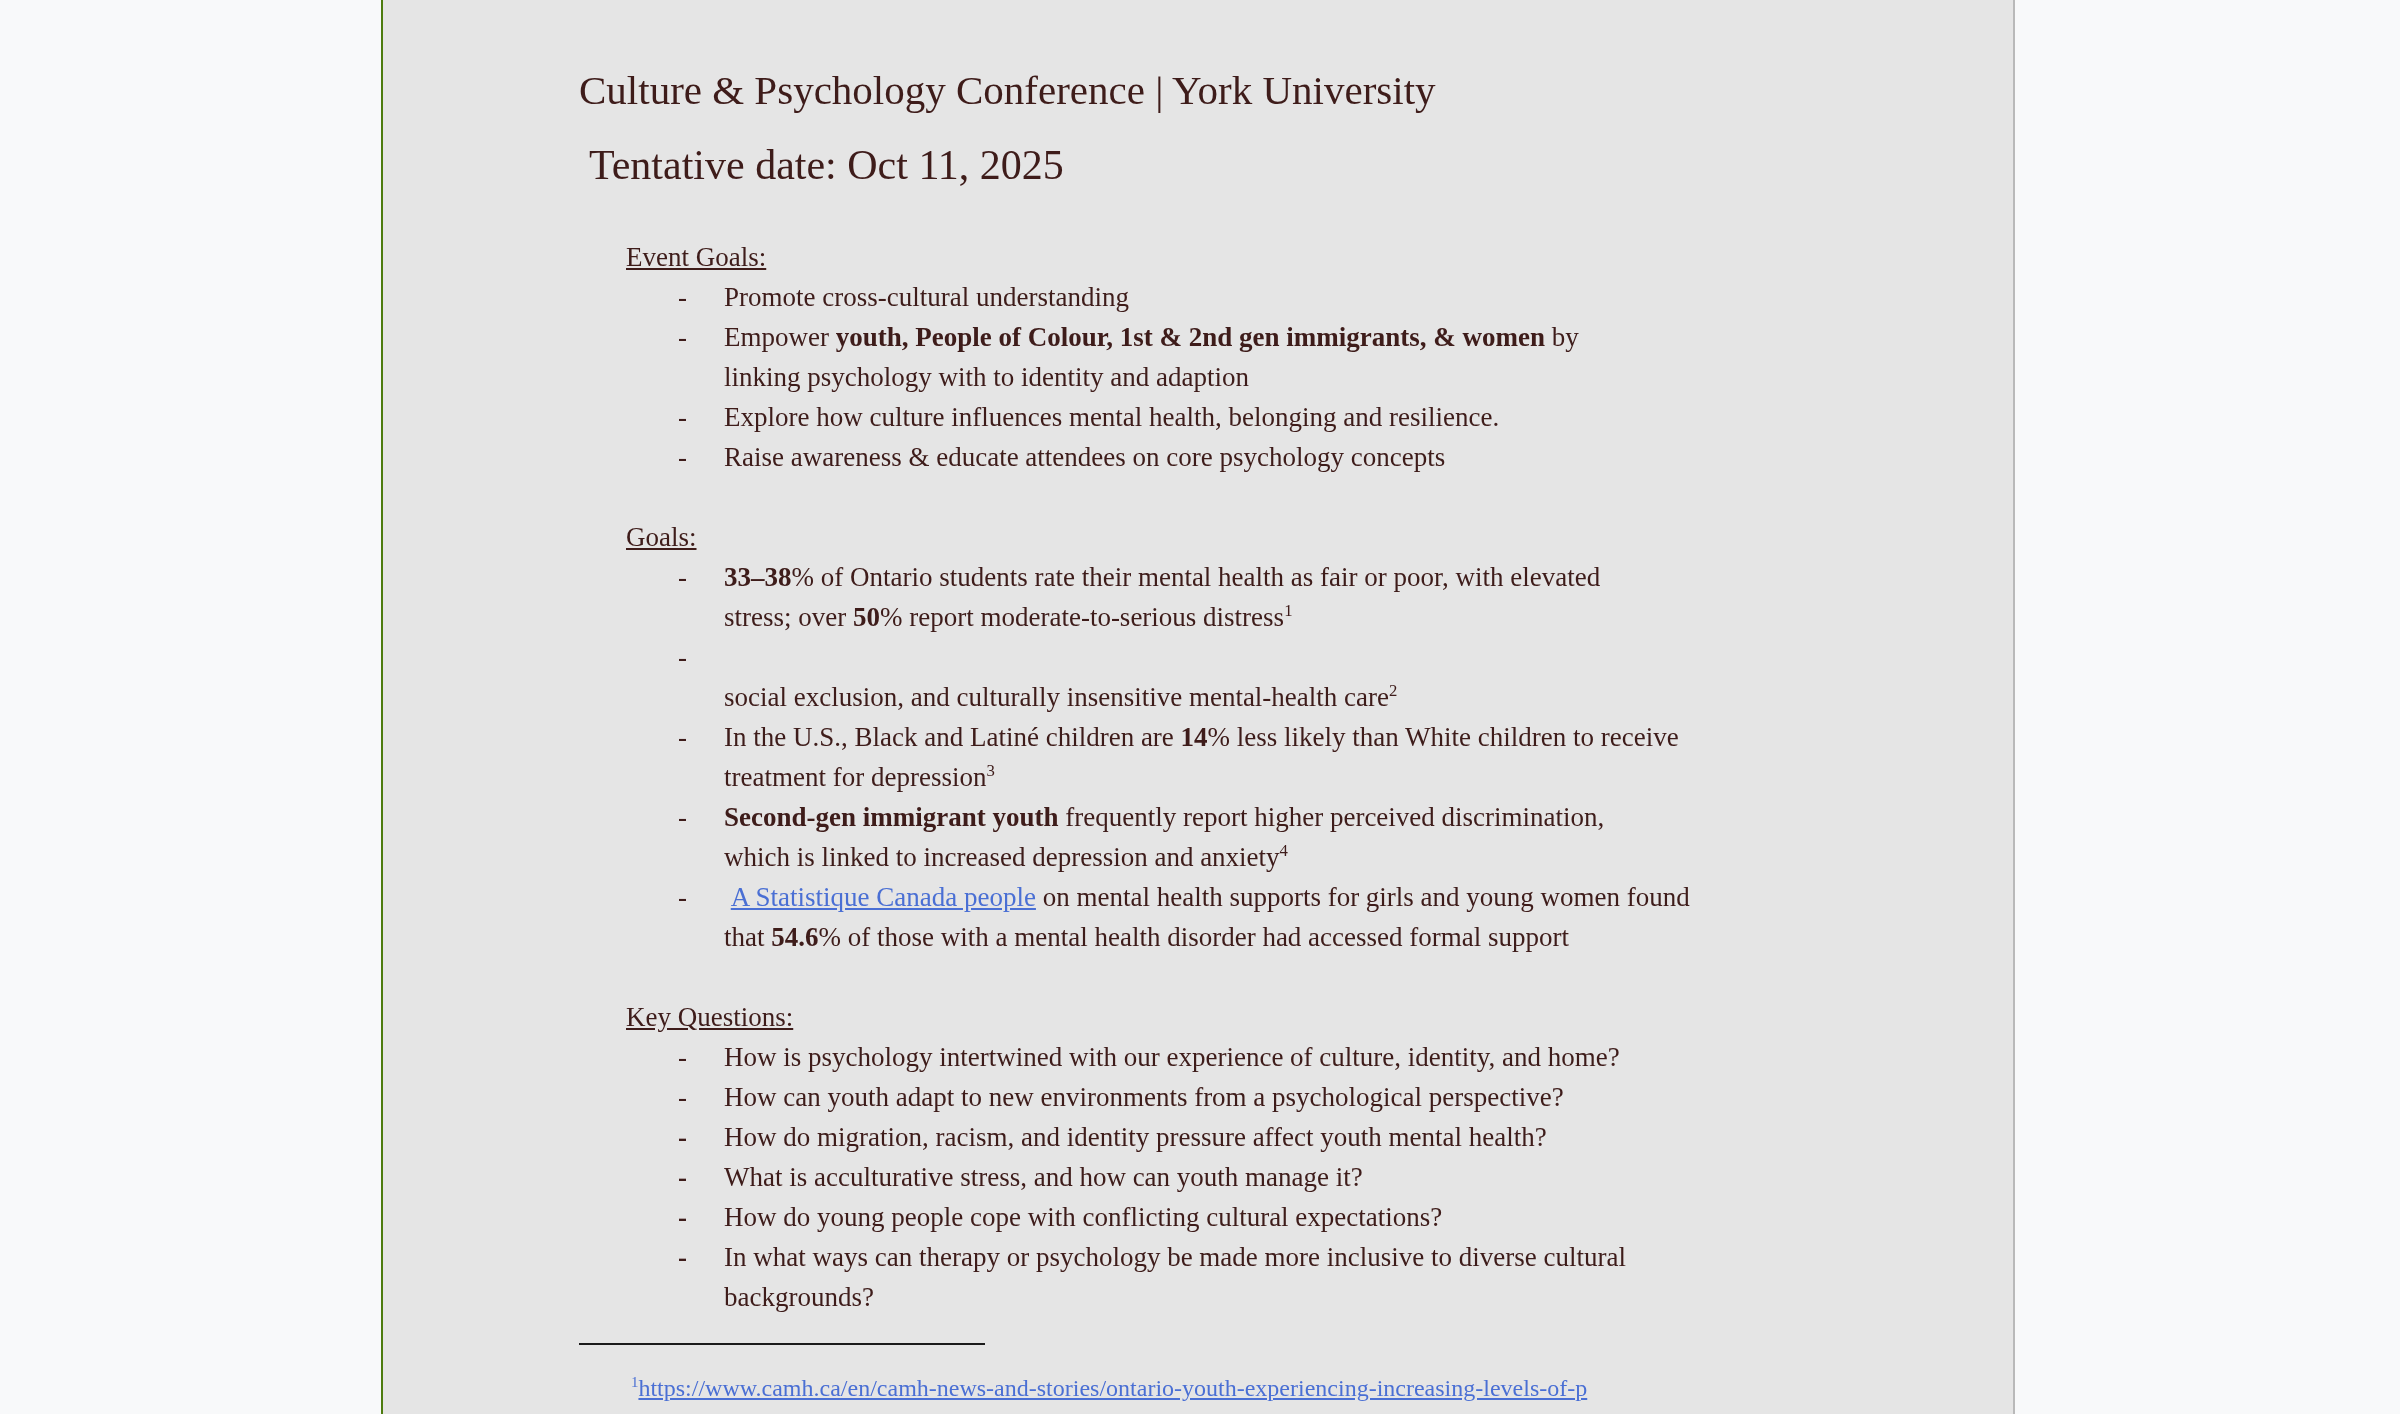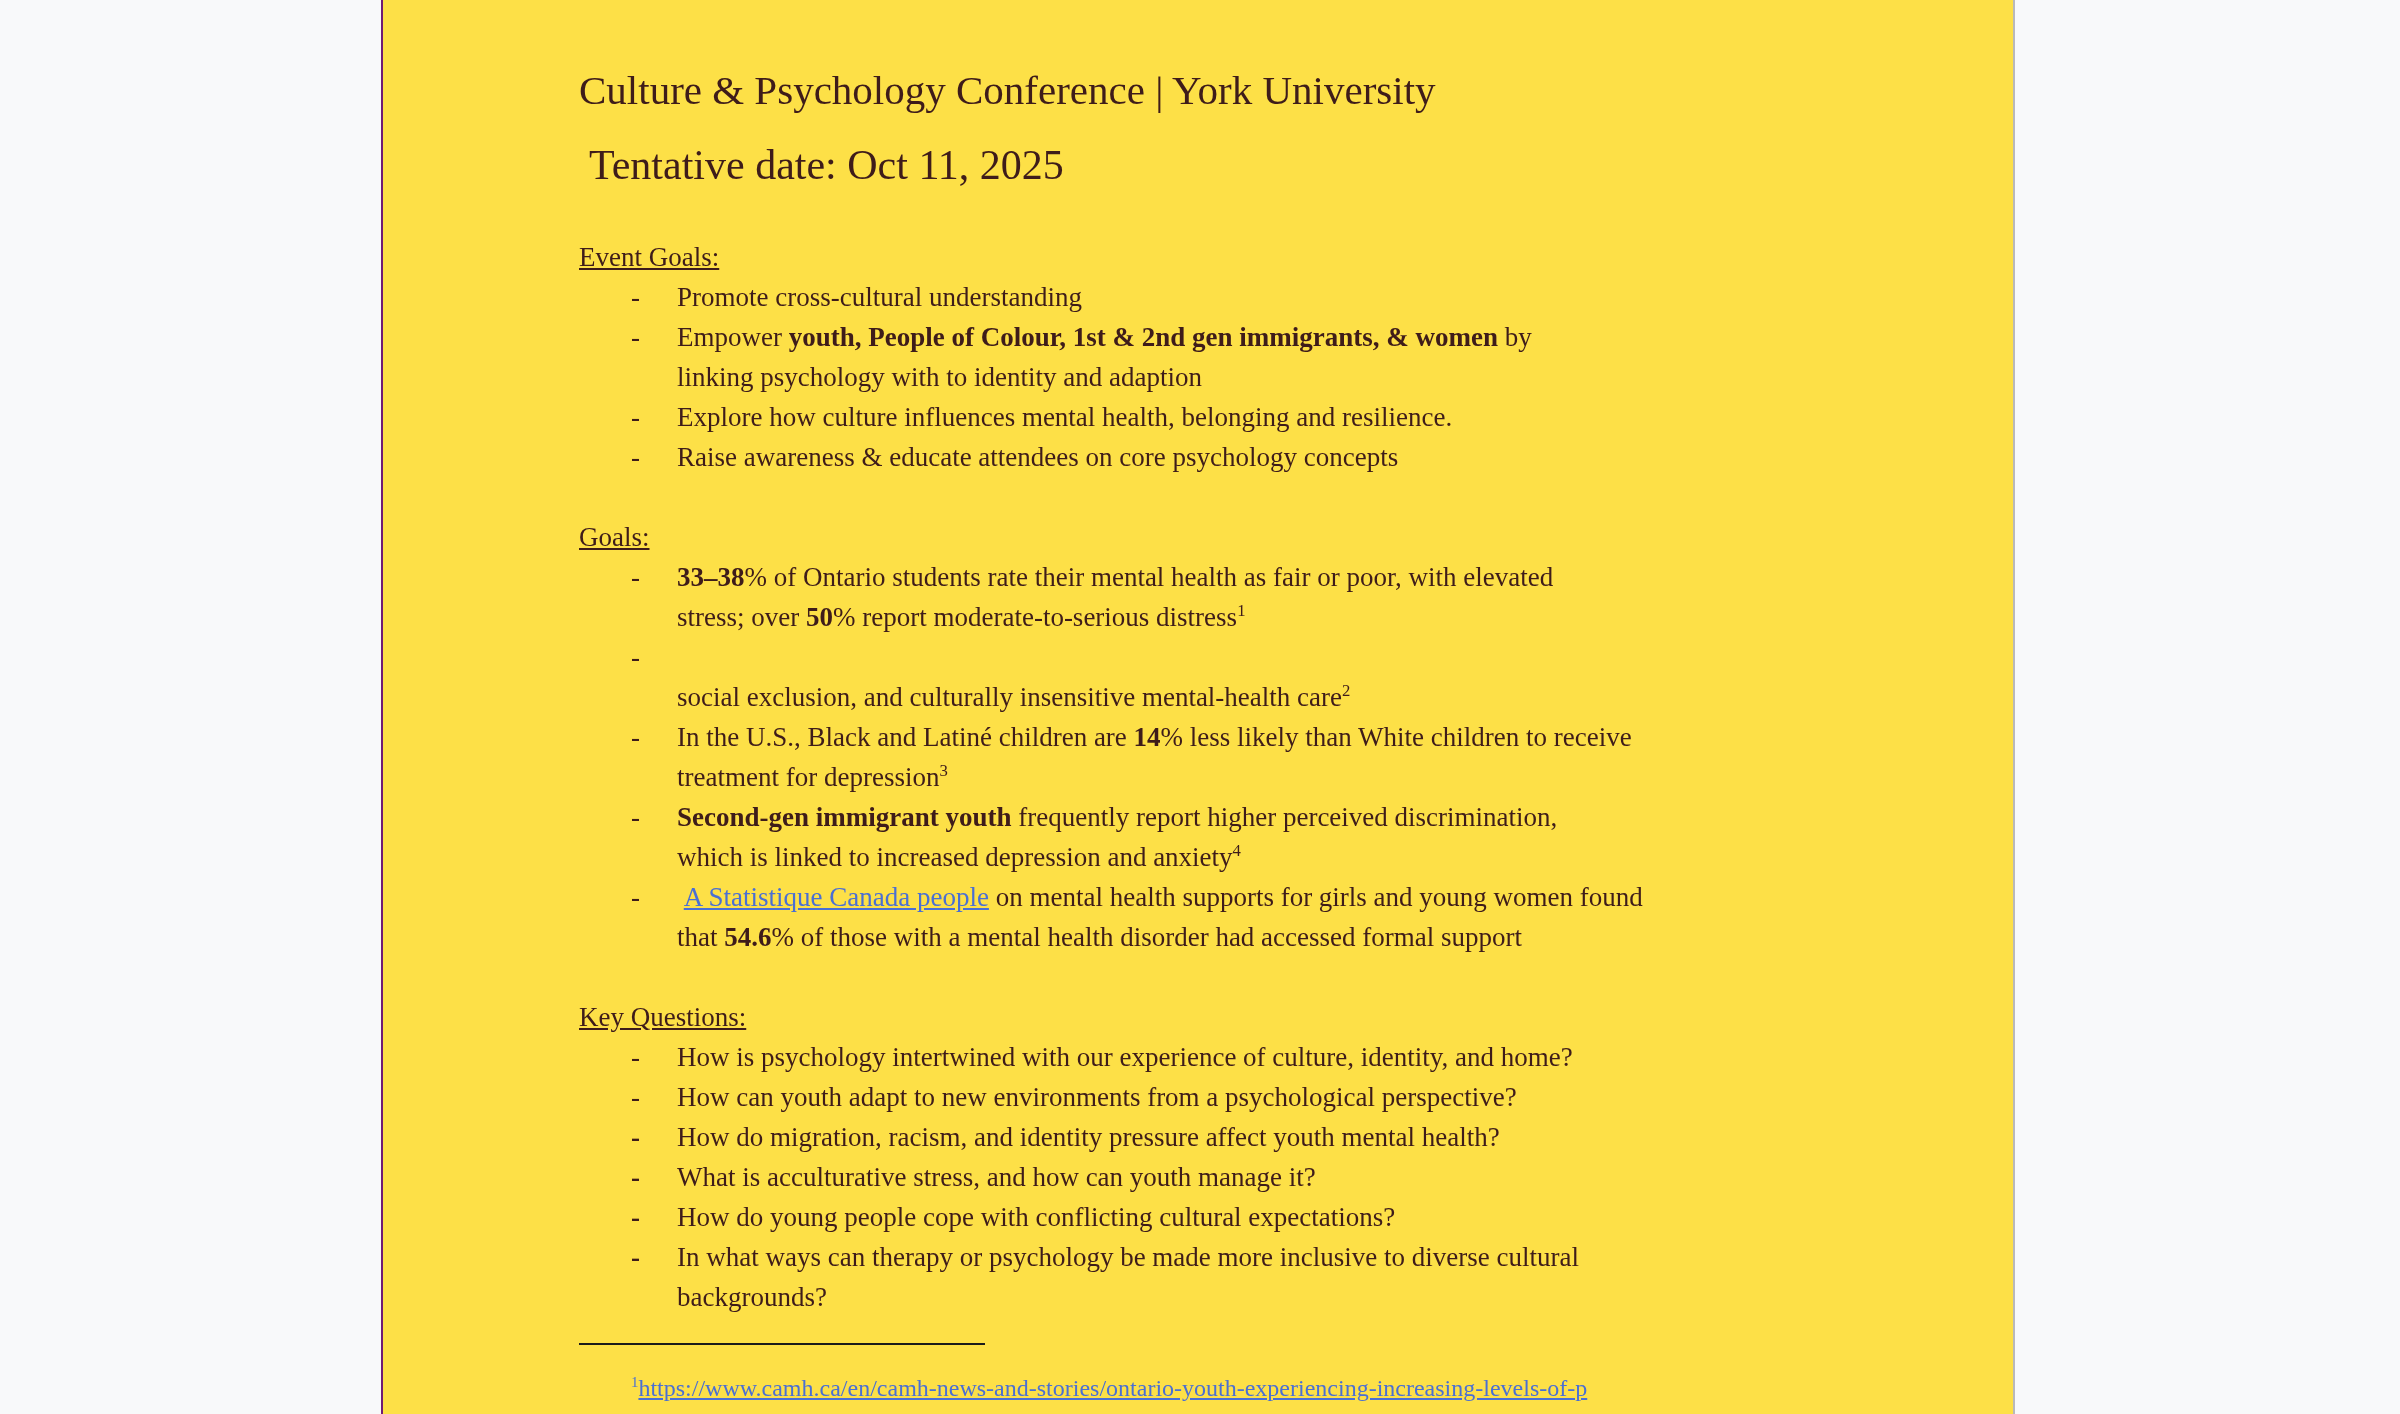--- a/index.html
+++ b/index.html
@@ -11,42 +11,42 @@
     background: #f8f9fa;
     font-family: "Liberation Serif", "DejaVu Serif", serif;
   }
   .page {
     position: absolute;
     left: 381px;
     top: 0;
     width: 1634px;
     height: 1414px;
     box-sizing: border-box;
-    background: #fde047;
-    border-left: 2px solid #701a75;
+    background: #e5e5e5;
+    border-left: 2px solid #4d7c0f;
     border-right: 2px solid #b9b9b9;
   }
   .content {
     box-sizing: border-box;
     padding: 66px 150px 0 196px;
     color: #3e1c1a;
   }
   .doc-title {
     font-size: 41px;
     font-weight: 400;
     line-height: 48px;
     margin: 0 0 27px 0;
   }
   .doc-subtitle {
     font-size: 42px;
     font-weight: 400;
     line-height: 48px;
     margin: 10px;
   }
-  .section { margin-top: 40px; }
+  .section { margin-top: 40px; margin-left: 47px; }
   .section:first-child { margin-top: 48px; }
   .heading {
     font-size: 27px;
     line-height: 40px;
     text-decoration: underline;
   }
   .list { margin-left: 52px; }
   .row {
     display: flex;
     font-size: 27px;

